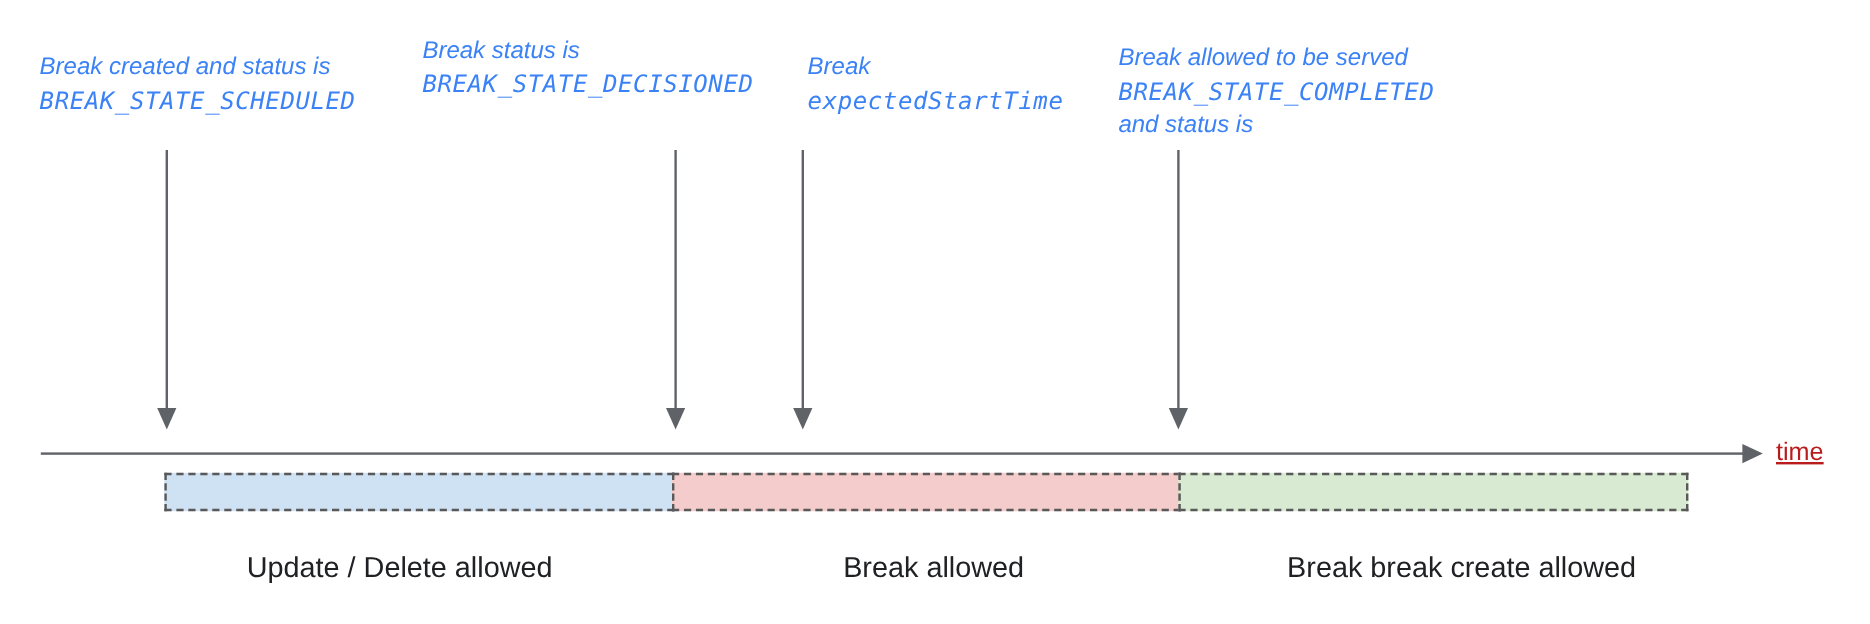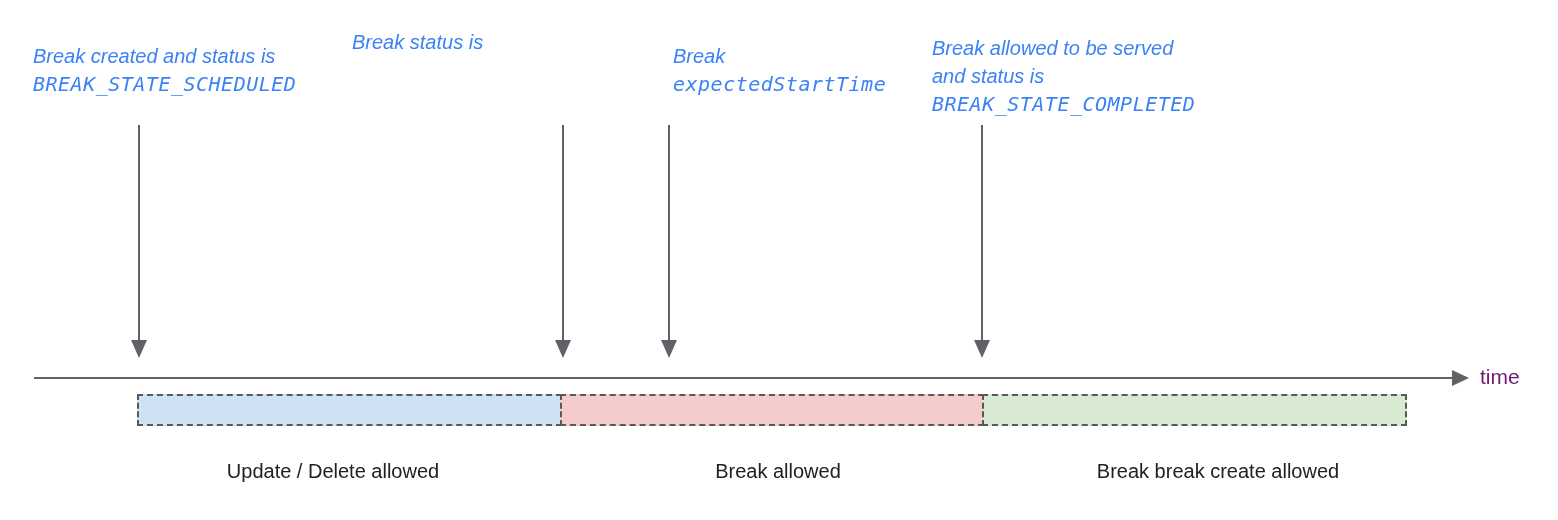--- a/index.html
+++ b/index.html
@@ -74,62 +74,64 @@
     height: 0;
     border-top: 8px solid transparent;
     border-bottom: 8px solid transparent;
     border-left: 17px solid #5f6368;
   }
   .tl-label {
     position: absolute;
     left: 1480px;
     top: 365px;
     font-size: 21px;
-    color: #701a75;
+    color: #b91c1c;
+    text-decoration: underline;
   }
   
   .seg {
     position: absolute;
     top: 394px;
     height: 32px;
     box-sizing: border-box;
     border: 2px dashed #595959;
   }
   .seg-label {
     position: absolute;
     top: 460px;
     transform: translateX(-50%);
-    font-size: 20px;
+    font-size: 24px;
     white-space: nowrap;
     color: #202124;
   }
 </style>
 </head>
 <body>
 
 <div class="canvas">
 
   <div class="ann" style="left:33px; top:42px">
     <div class="ann-line">Break created and status is</div>
     <div class="ann-line mono">BREAK_STATE_SCHEDULED</div>
   </div>
 
   <div class="ann" style="left:352px; top:28px">
     <div class="ann-line">Break status is</div>
+    <div class="ann-line mono">BREAK_STATE_DECISIONED</div>
   </div>
 
   <div class="ann" style="left:673px; top:42px">
     <div class="ann-line">Break</div>
     <div class="ann-line mono">expectedStartTime</div>
   </div>
 
   <div class="ann" style="left:932px; top:34px">
     <div class="ann-line">Break allowed to be served</div>
+    <div class="ann-line mono">BREAK_STATE_COMPLETED</div>
     <div class="ann-line">and status is</div>
-    <div class="ann-line mono">BREAK_STATE_COMPLETED</div>
   </div>
 
   <div class="down-arrow" style="left:131px">
     <div class="stem"></div>
     <div class="head"></div>
   </div>
   <div class="down-arrow" style="left:555px">
     <div class="stem"></div>
     <div class="head"></div>
   </div>

